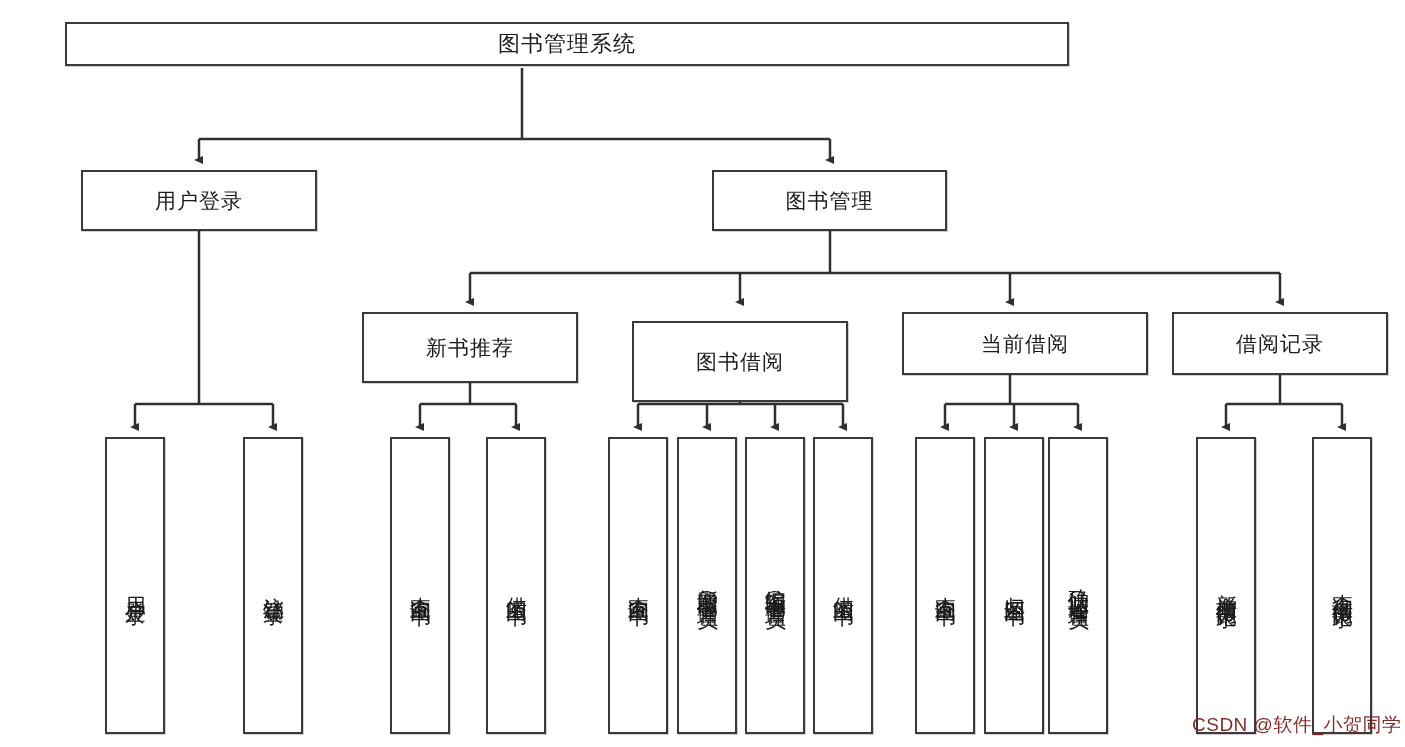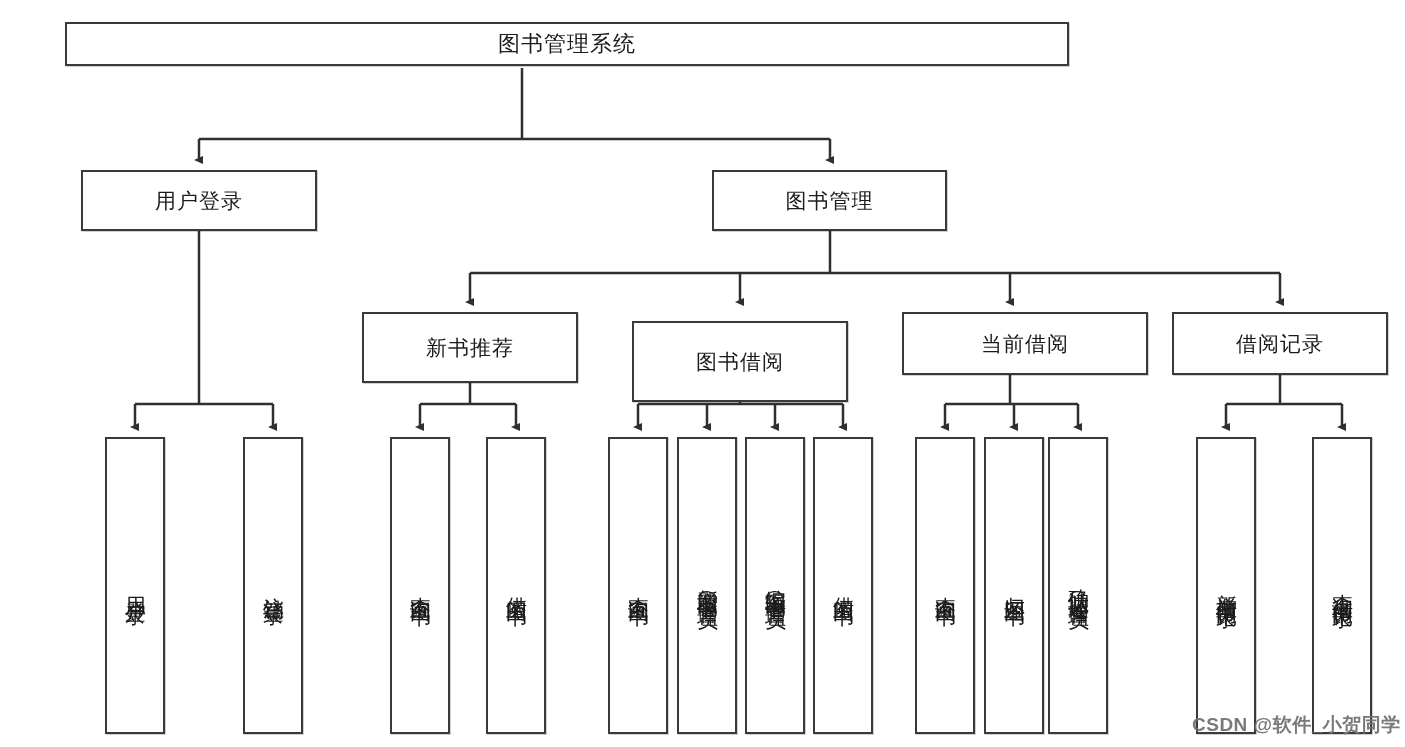--- a/index.html
+++ b/index.html
@@ -57,25 +57,24 @@
     line-height: 1.18;
     letter-spacing: 3px;
     white-space: nowrap;
   }
   .node.root .label {
     font-size: 22px;
   }
   .watermark {
     position: absolute;
     font-size: 19px;
-    color: #737373;
+    color: #7f1d1d;
     white-space: nowrap;
     letter-spacing: 0.5px;
     opacity: 0.95;
-    font-weight: bold;
   }
 </style>
 </head>
 <body>
 
 <div id="canvas">
 
   <svg class="edges" viewBox="0 0 1405 747">
     <defs>
       <marker id="arrow" markerWidth="10" markerHeight="10" refX="5" refY="5" orient="auto" markerUnits="userSpaceOnUse">

